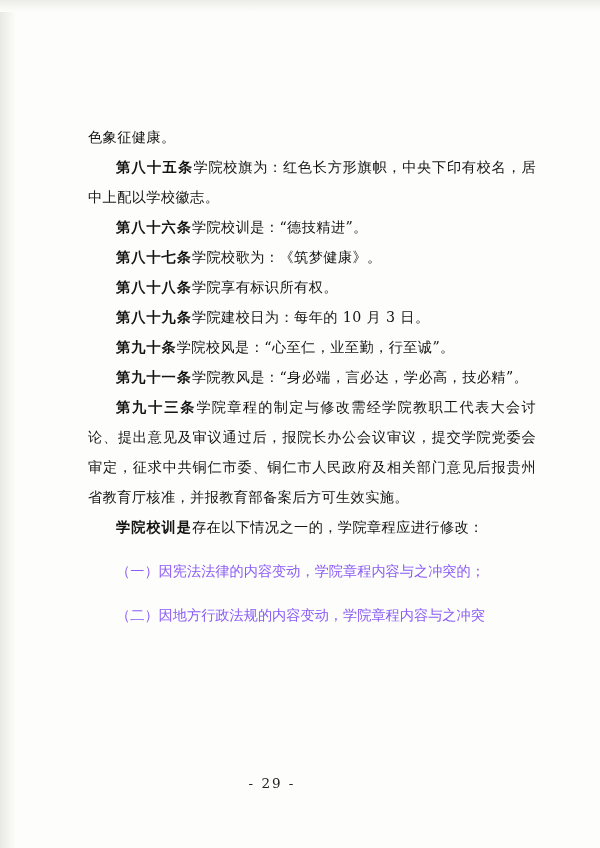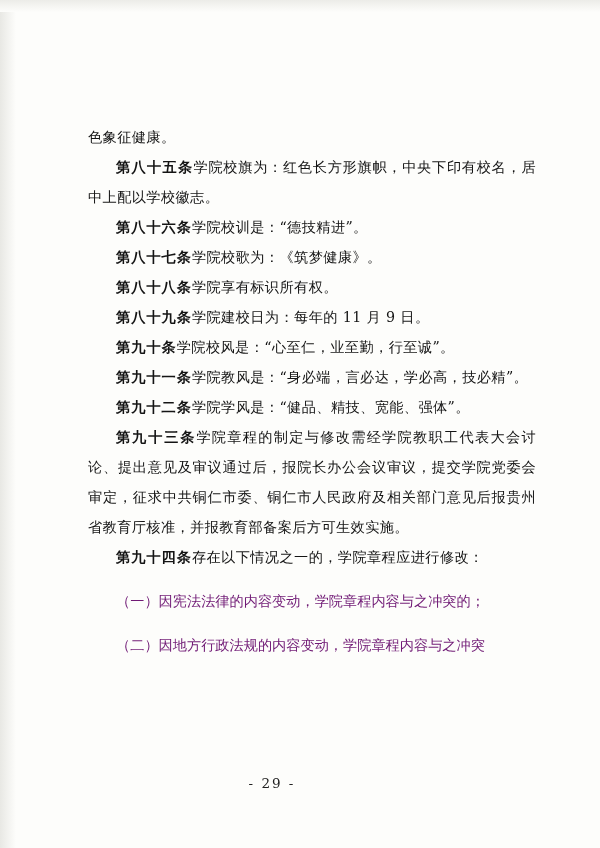--- a/index.html
+++ b/index.html
@@ -76,21 +76,21 @@
     width: 544px;
     text-align: center;
     font-size: 13.5px;
     letter-spacing: 2px;
     color: #222;
   }
   .item-line {
     font-size: 14.2px;
     line-height: 30px;
     text-indent: 28px;
-    color: #701a75;
+    color: #8b5cf6;
   }
 </style>
 </head>
 <body>
 
 <div class="page">
   <div class="scan-edge-left"></div>
   <div class="scan-edge-top"></div>
 
   <div class="content">
@@ -98,32 +98,31 @@
     <p class="para">色象征健康。</p>
 
     <p class="para indent"><span class="label">第八十五条</span><span class="body-text">学院校旗为：红色长方形旗帜，中央下印有校名，居中上配以学校徽志。</span></p>
 
     <p class="para indent"><span class="label">第八十六条</span><span class="body-text">学院校训是：“德技精进”。</span></p>
 
     <p class="para indent"><span class="label">第八十七条</span><span class="body-text">学院校歌为：《筑梦健康》。</span></p>
 
     <p class="para indent"><span class="label">第八十八条</span><span class="body-text">学院享有标识所有权。</span></p>
 
-    <p class="para indent"><span class="label">第八十九条</span><span class="body-text">学院建校日为：每年的 11 月 9 日。</span></p>
+    <p class="para indent"><span class="label">第八十九条</span><span class="body-text">学院建校日为：每年的 10 月 3 日。</span></p>
 
     <p class="para indent"><span class="label">第九十条</span><span class="body-text">学院校风是：“心至仁，业至勤，行至诚”。</span></p>
 
     <p class="para indent"><span class="label">第九十一条</span><span class="body-text">学院教风是：“身必端，言必达，学必高，技必精”。</span></p>
 
-    <p class="para indent"><span class="label">第九十二条</span><span class="body-text">学院学风是：“健品、精技、宽能、强体”。</span></p>
 
 
     <p class="para indent"><span class="label">第九十三条</span><span class="body-text">学院章程的制定与修改需经学院教职工代表大会讨论、提出意见及审议通过后，报院长办公会议审议，提交学院党委会审定，征求中共铜仁市委、铜仁市人民政府及相关部门意见后报贵州省教育厅核准，并报教育部备案后方可生效实施。</span></p>
 
-    <p class="para indent"><span class="label">第九十四条</span><span class="body-text">存在以下情况之一的，学院章程应进行修改：</span></p>
+    <p class="para indent"><span class="label">学院校训是</span><span class="body-text">存在以下情况之一的，学院章程应进行修改：</span></p>
 
     <p class="item-line">（一）因宪法法律的内容变动，学院章程内容与之冲突的；</p>
     <p class="item-line">（二）因地方行政法规的内容变动，学院章程内容与之冲突</p>
 
   </div>
 
   <div class="footer">- 29 -</div>
 </div>
 
 </body></html>

